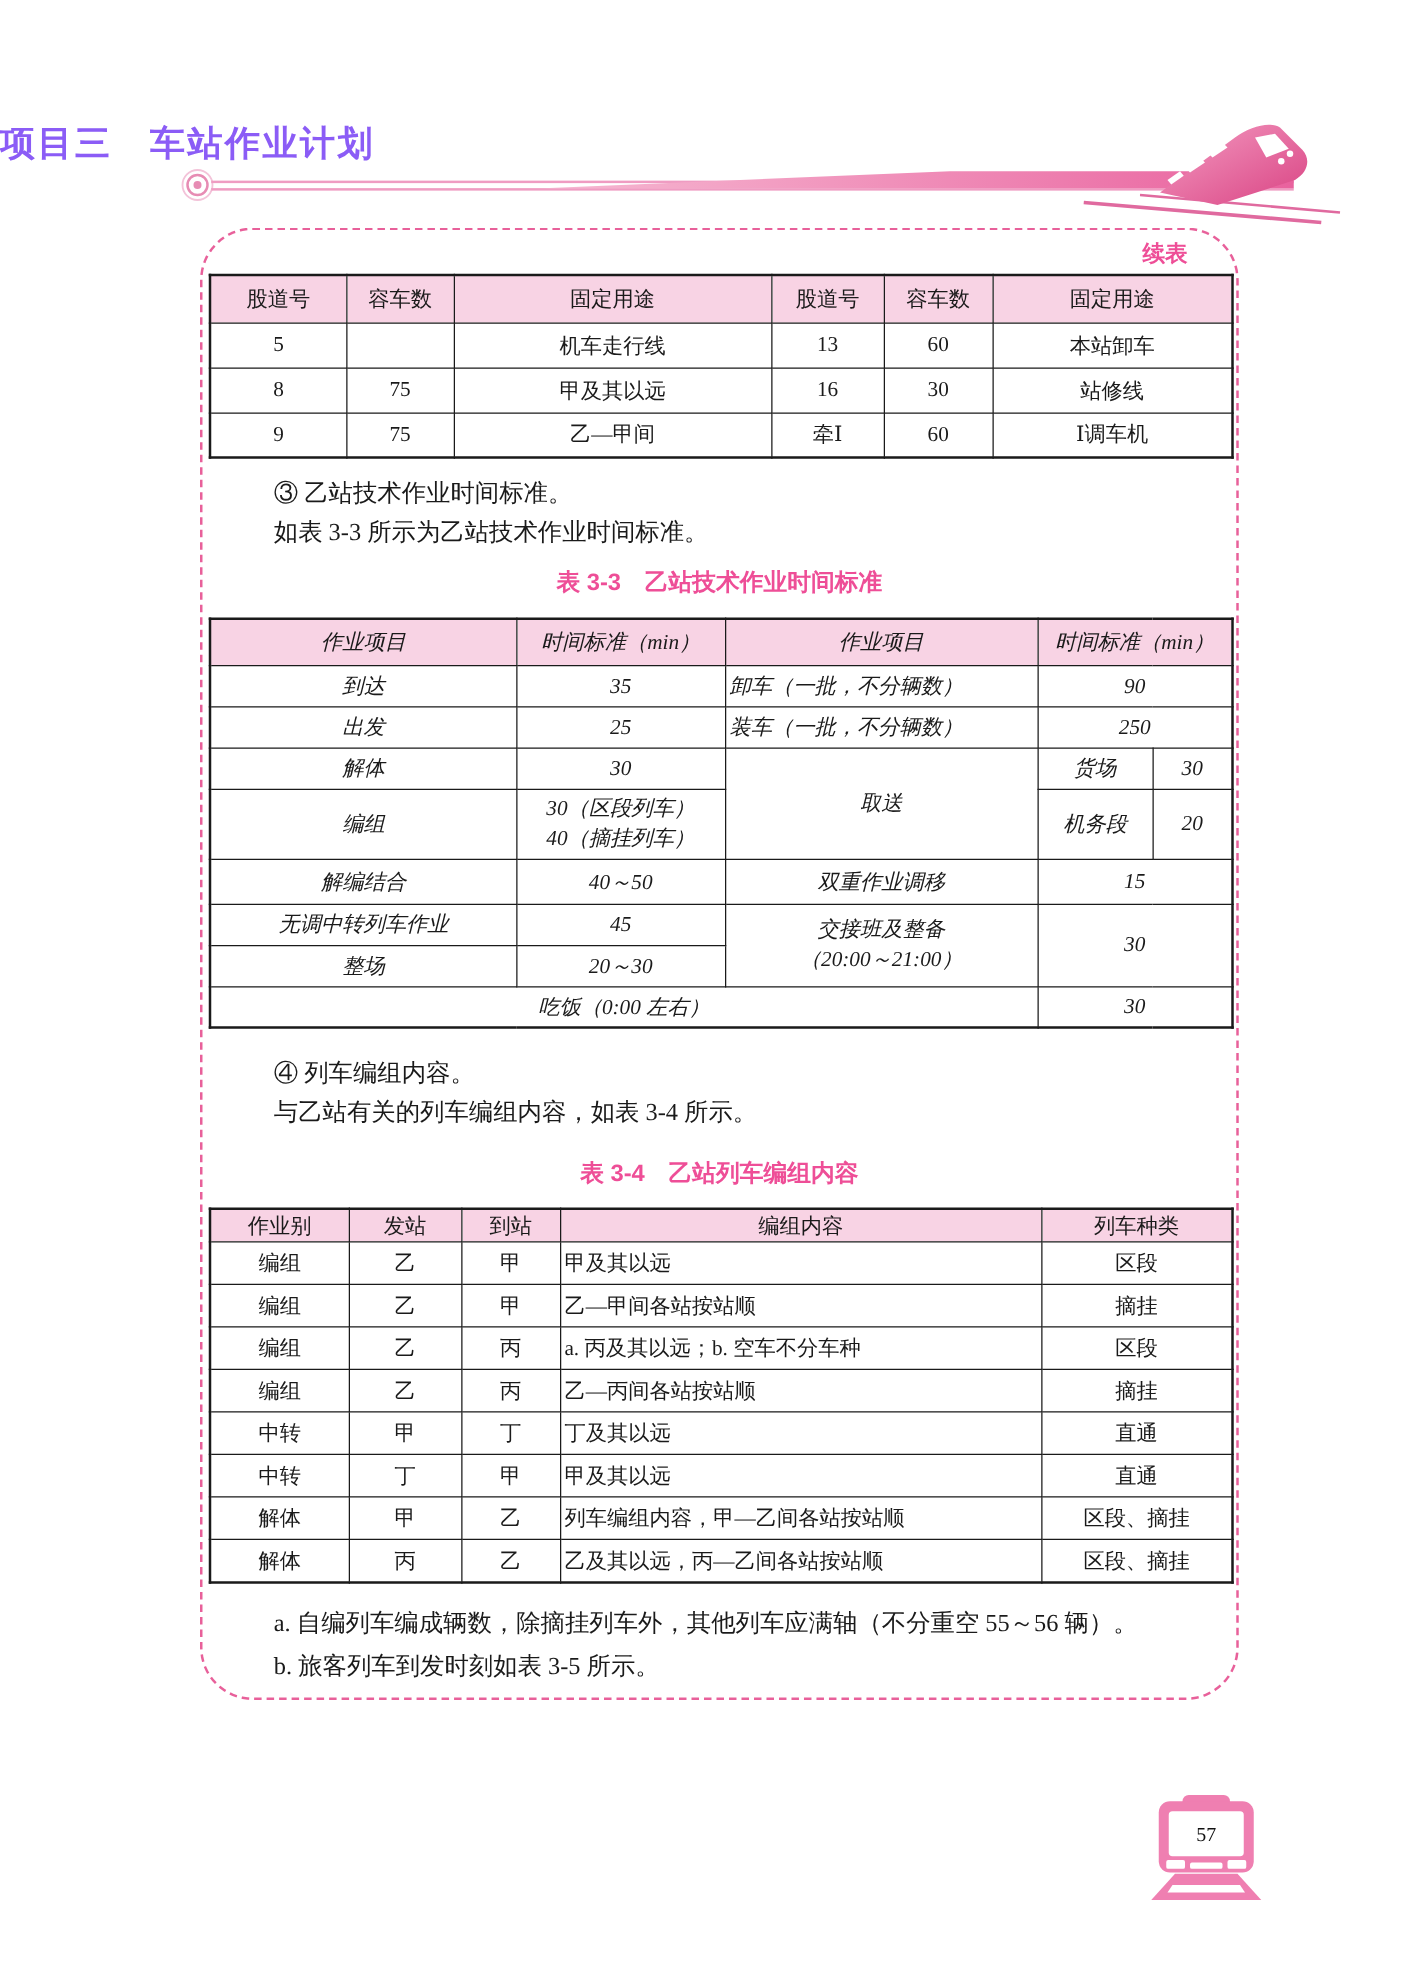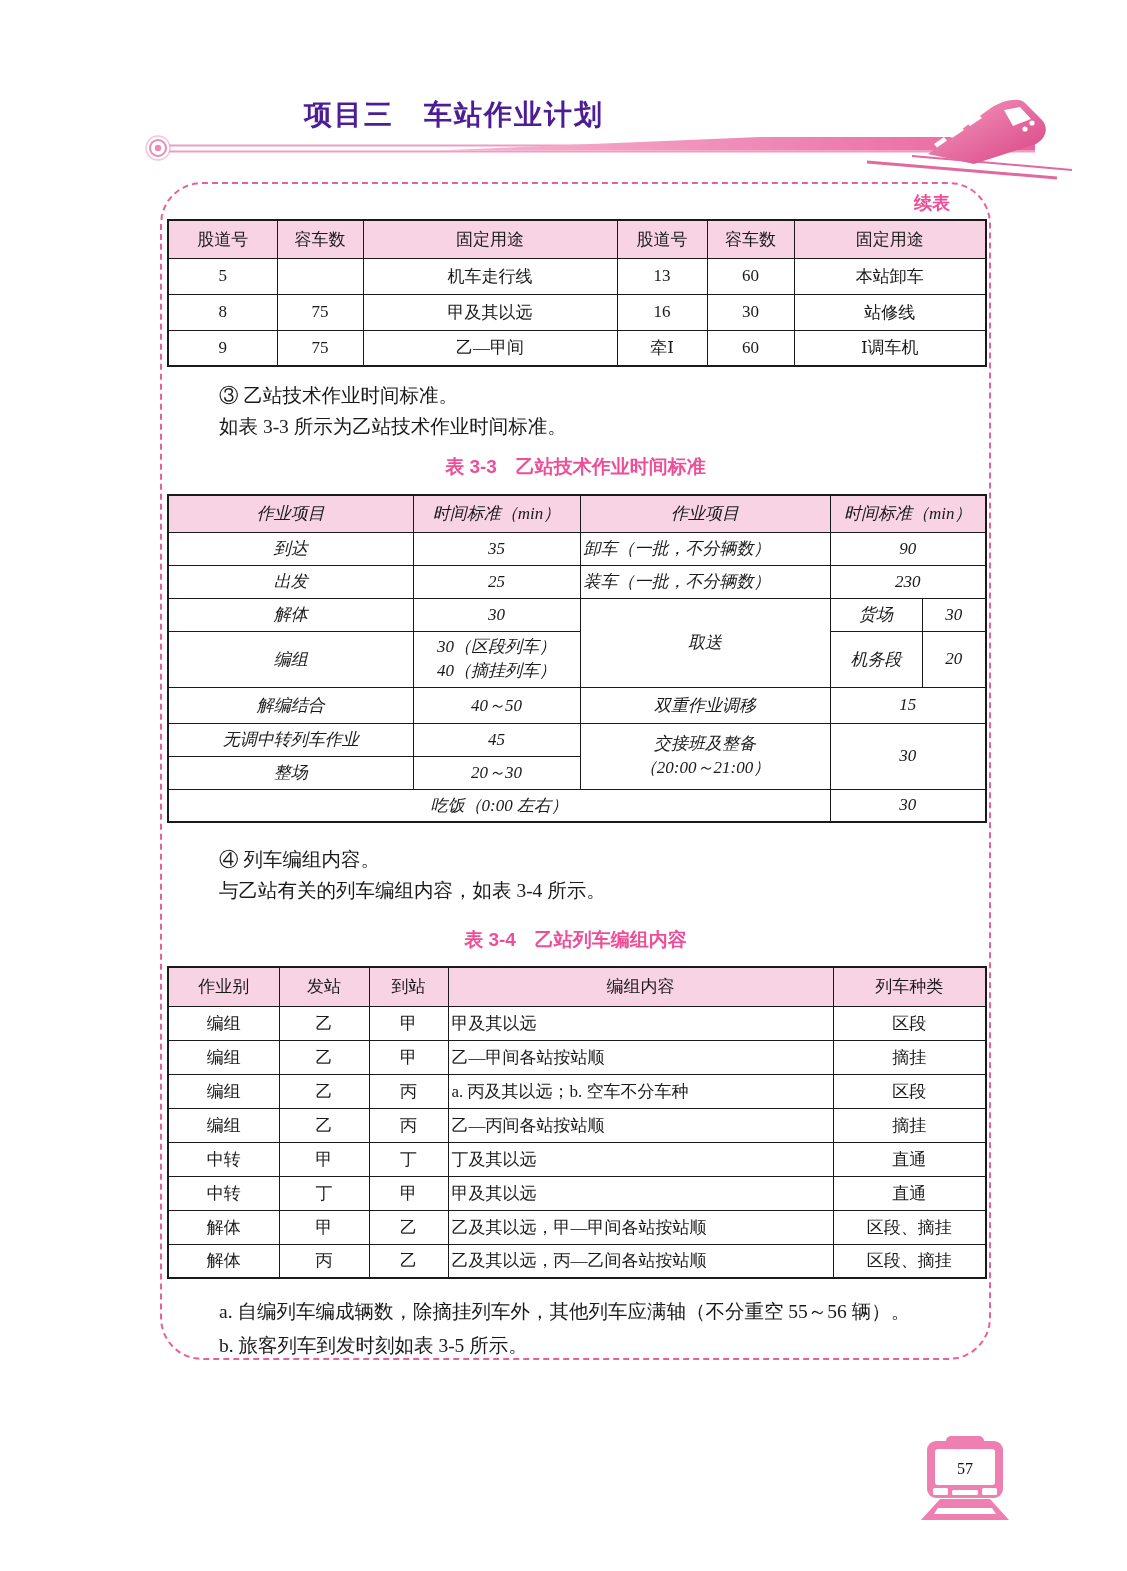--- a/index.html
+++ b/index.html
@@ -3,23 +3,23 @@
 <meta charset="utf-8">
 <style>
   * { margin:0; padding:0; box-sizing:border-box; }
   html,body { background:#ffffff; }
   .page {
     position:relative; width:1127px; height:1571px; background:#fff;
     font-family:"Liberation Serif","DejaVu Serif",serif; color:#1a1a1a; overflow:hidden;
   }
   
   .header-title {
-    position:absolute; top:96px; left:0; width:908px; text-align:center;
+    position:absolute; top:96px; left:0; width:908px; text-align:left;
     font-family:"Liberation Sans","DejaVu Sans",sans-serif; font-weight:900;
-    font-size:28px; letter-spacing:2px; color:#4c1d95; white-space:pre;
+    font-size:28px; letter-spacing:2px; color:#8b5cf6; white-space:pre;
   }
   .header-deco { position:absolute; top:82px; left:140px; width:960px; height:110px; }
   
   .content-box {
     position:absolute; left:160px; top:182px; width:831px; height:1178px;
     border:2px dashed #e8609a; border-radius:42px; padding:0 5px;
   }
   .continued-label {
     text-align:right; padding:7px 34px 0 0; height:32px;
     color:#ee4e97; font-size:18px; font-weight:bold;
@@ -29,21 +29,21 @@
   .tbl {
     border-collapse:collapse; margin:0 auto; width:818px;
     font-size:17px; text-align:center; border:2px solid #1a1a1a;
     table-layout:fixed;
   }
   .tbl th, .tbl td { border:1px solid #1a1a1a; font-weight:normal; padding:1px 3px; vertical-align:middle; overflow:hidden; }
   .hrow th { background:#f8d3e4; }
   .dbl { border-left:6px double #1a1a1a; }
   .tleft  { text-align:left; padding-left:9px; }
   .tleft2 { text-align:left; padding-left:20px; }
-  .h38{height:38px} .h37{height:37px} .h36{height:36px} .h35{height:39px}
+  .h38{height:38px} .h37{height:37px} .h36{height:36px} .h35{height:26px}
   .h34{height:34px} .h33{height:33px} .h56{height:56px}
   .two-line span { display:block; line-height:24px; }
   
   .caption {
     text-align:center; color:#ee4e97; font-weight:bold; font-size:19px;
     font-family:"Liberation Sans","DejaVu Sans",sans-serif; line-height:22px;
   }
   .cap33 { margin-top:16px; }
   .cap34 { margin-top:25px; }
   .para { font-size:19.5px; line-height:27px; padding-left:52px; padding-right:12px; }
@@ -180,21 +180,21 @@
       <tr class="h33">
         <td>到达</td>
         <td>35</td>
         <td class="dbl tleft">卸车（一批，不分辆数）</td>
         <td colspan="2">90</td>
       </tr>
       <tr class="h33">
         <td>出发</td>
         <td>25</td>
         <td class="dbl tleft">装车（一批，不分辆数）</td>
-        <td colspan="2">230</td>
+        <td colspan="2">250</td>
       </tr>
       <tr class="h33">
         <td>解体</td>
         <td>30</td>
         <td class="dbl" rowspan="2">取送</td>
         <td>货场</td>
         <td>30</td>
       </tr>
       <tr class="h56">
         <td>编组</td>
@@ -291,21 +291,21 @@
         <td>中转</td>
         <td>丁</td>
         <td>甲</td>
         <td class="tleft2">甲及其以远</td>
         <td>直通</td>
       </tr>
       <tr class="h34">
         <td>解体</td>
         <td>甲</td>
         <td>乙</td>
-        <td class="tleft2">乙及其以远，甲—甲间各站按站顺</td>
+        <td class="tleft2">列车编组内容，甲—乙间各站按站顺</td>
         <td>区段、摘挂</td>
       </tr>
       <tr class="h34">
         <td>解体</td>
         <td>丙</td>
         <td>乙</td>
         <td class="tleft2">乙及其以远，丙—乙间各站按站顺</td>
         <td>区段、摘挂</td>
       </tr>
     </tbody>

